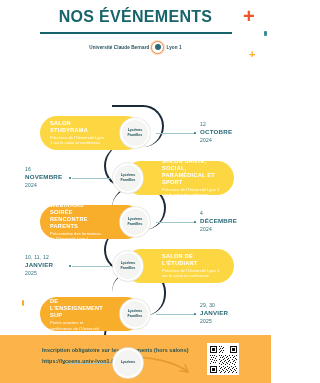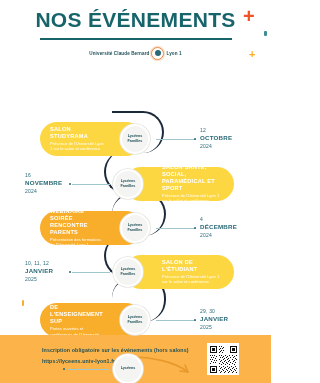--- a/index.html
+++ b/index.html
@@ -11,21 +11,21 @@
   }
   .poster {
     position: relative;
     width: 271px; height: 383px;
     background: #ffffff;
   }
 
   
   .title {
     text-align: center;
-    font-size: 21px;
+    font-size: 16px;
     font-weight: bold;
     letter-spacing: 0.3px;
     color: #17646b;
     padding-top: 8px;
   }
   .title-rule {
     width: 192px; height: 1.6px;
     background: #17646b;
     margin: 6px auto 0 auto;
   }

